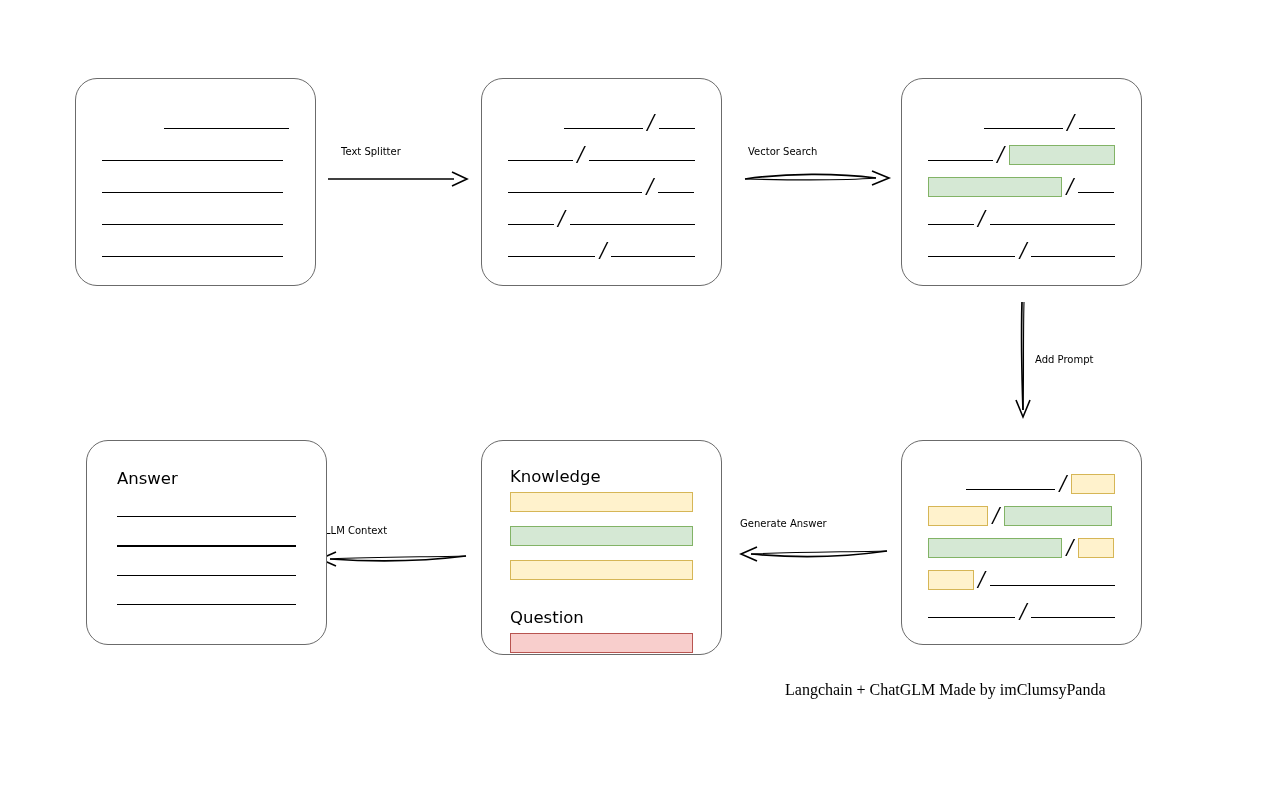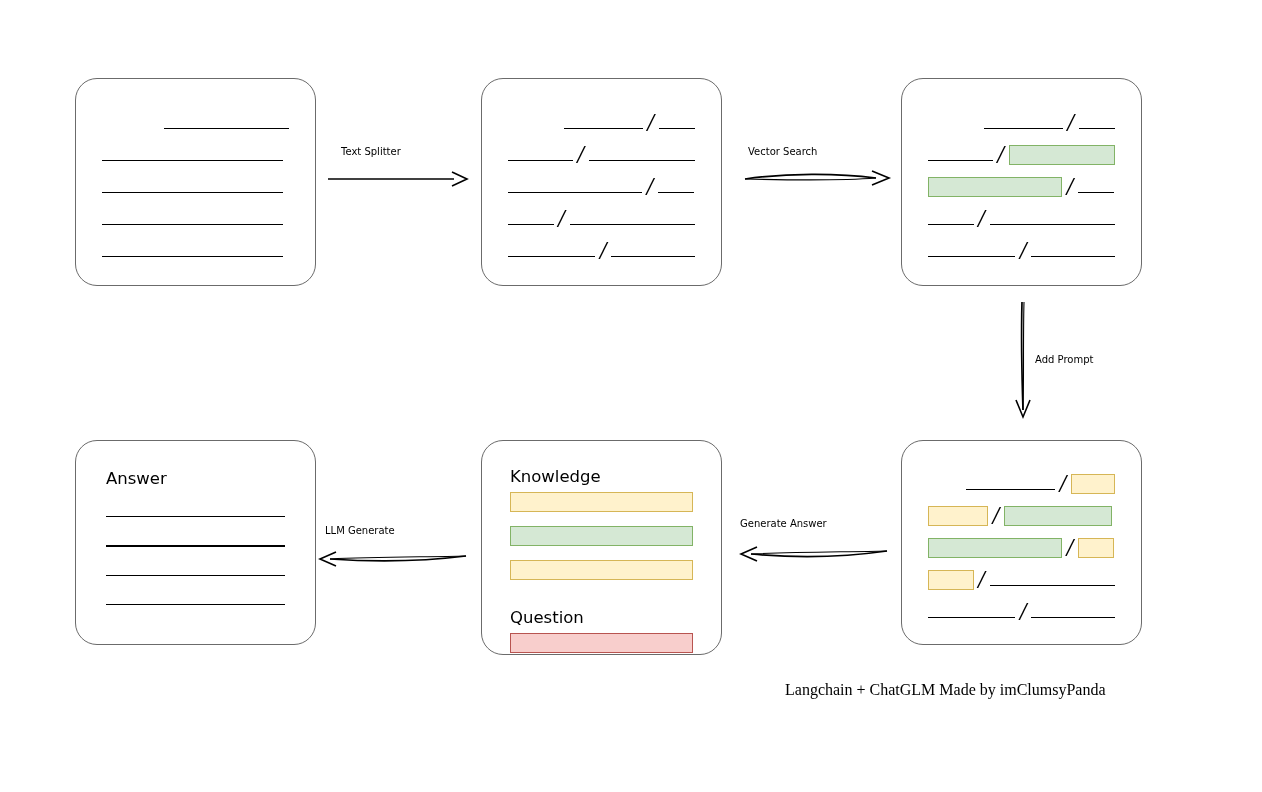--- a/index.html
+++ b/index.html
@@ -280,28 +280,28 @@
         <div class="bar green"></div>
         <div class="bar yellow"></div>
       </div>
     <div class="card-label" style="margin-top:14px;">Question</div>
     <div>
         <div class="bar red"></div>
       </div>
   </div>
 </div>
 
-<div class="conn-label" style="left:325px; top:525px;">LLM Generate</div>
+<div class="conn-label" style="left:325px; top:525px;">LLM Context</div>
 <svg class="conn" style="left:316px; top:548px;" width="152" height="22" viewBox="0 0 152 22">
   <path d="M150,8 C110,13 58,14 14,11" stroke="#000" stroke-width="1.7" fill="none"></path>
   <path d="M150,8 C110,9 58,9 14,11" stroke="#000" stroke-width="1.1" fill="none"></path>
   <path d="M20,4 L4,11 L20,18" stroke="#000" stroke-width="1.6" fill="none"></path>
 </svg>
 
-<div class="card" style="left:75px; top:440px; width:241px; height:205px;">
+<div class="card" style="left:86px; top:440px; width:241px; height:205px;">
   <div class="card-inner" style="padding:28px 30px; justify-content:flex-start;">
     <div class="card-label" style="margin-bottom:28px;">Answer</div>
     <div>
         <div class="ansline"></div>
         <div class="ansline"></div>
         <div class="ansline"></div>
         <div class="ansline"></div>
       </div>
   </div>
 </div>

